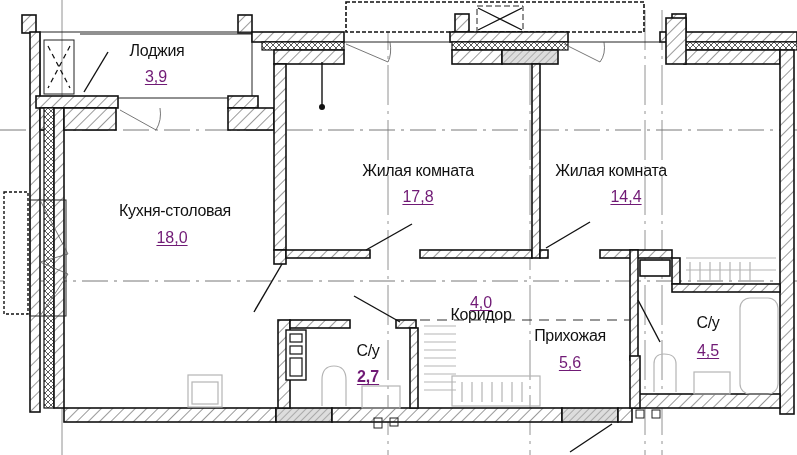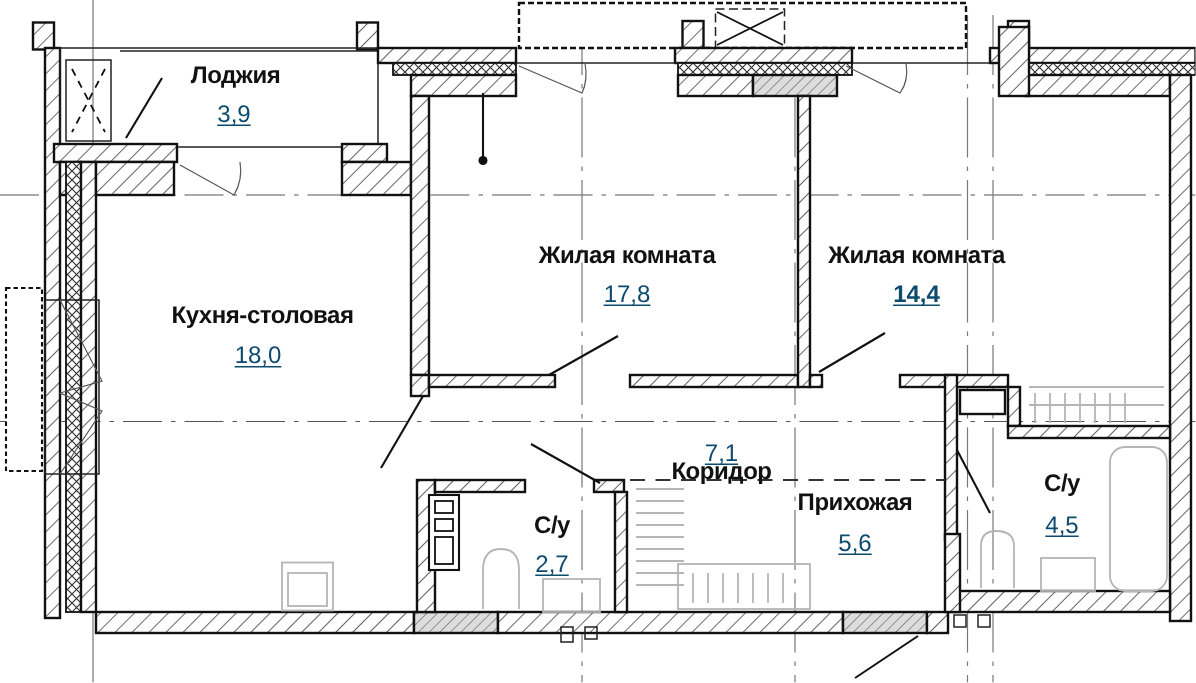--- a/index.html
+++ b/index.html
@@ -8,22 +8,22 @@
     .wall { fill: url(#hatch); stroke: #111; stroke-width: 1.6; }
     .wallg { fill: url(#hatchg); stroke: #111; stroke-width: 1.6; }
     .ins { fill: url(#cross); stroke: #111; stroke-width: 1.2; }
     .thin { fill: none; stroke: #222; stroke-width: 1; }
     .axis { fill: none; stroke: #555; stroke-width: 0.8; stroke-dasharray: 26 6 3 6; }
     .axisv { fill: none; stroke: #777; stroke-width: 0.8; }
     .dash { fill: none; stroke: #333; stroke-width: 1.2; stroke-dasharray: 10 7; }
     .fix { fill: none; stroke: #b5b5b5; stroke-width: 1.2; }
     .door { fill: none; stroke: #111; stroke-width: 1.4; }
     .swing { fill: none; stroke: #555; stroke-width: 0.8; }
-    .lbl { position: absolute; font-size: 16px; color: #111; white-space: nowrap; text-align: center; transform: translateX(-50%); line-height: 18px; letter-spacing: -0.3px; font-weight: bold; }
-    .area { position: absolute; font-size: 16px; color: #0c4a6e; text-decoration: underline; text-underline-offset: 2px; transform: translateX(-50%); line-height: 18px; }
+    .lbl { position: absolute; font-size: 16px; color: #111; white-space: nowrap; text-align: center; transform: translateX(-50%); line-height: 18px; letter-spacing: -0.3px; }
+    .area { position: absolute; font-size: 16px; color: #701a75; text-decoration: underline; text-underline-offset: 2px; transform: translateX(-50%); line-height: 18px; }
   </style>
 </head>
 <body>
 
 <svg id="plan" viewBox="0 0 797 455" xmlns="http://www.w3.org/2000/svg">
   <defs>
     <pattern id="hatch" width="8" height="8" patternUnits="userSpaceOnUse" patternTransform="rotate(45)">
       <rect width="8" height="8" fill="#fff"></rect>
       <line x1="0" y1="0" x2="0" y2="8" stroke="#333" stroke-width="1"></line>
     </pattern>
@@ -172,25 +172,25 @@
 <div class="lbl" style="left:157px; top:42px;">Лоджия</div>
 <div class="area" style="left:156px; top:68px;">3,9</div>
 
 <div class="lbl" style="left:175px; top:202px;">Кухня-столовая</div>
 <div class="area" style="left:172px; top:229px;">18,0</div>
 
 <div class="lbl" style="left:418px; top:162px;">Жилая комната</div>
 <div class="area" style="left:418px; top:188px;">17,8</div>
 
 <div class="lbl" style="left:611px; top:162px;">Жилая комната</div>
-<div class="area" style="left:611px; top:188px;font-weight:bold;">14,4</div>
+<div class="area" style="left:626px; top:188px;">14,4</div>
 
 <div class="lbl" style="left:481px; top:267px;margin-top:39px;">Коридор</div>
-<div class="area" style="left:481px; top:294px;">7,1</div>
+<div class="area" style="left:481px; top:294px;">4,0</div>
 
 <div class="lbl" style="left:368px; top:342px;">С/у</div>
-<div class="area" style="left:368px; top:368px;">2,7</div>
+<div class="area" style="left:368px; top:368px;font-weight:bold;">2,7</div>
 
 <div class="lbl" style="left:570px; top:327px;">Прихожая</div>
 <div class="area" style="left:570px; top:354px;">5,6</div>
 
 <div class="lbl" style="left:708px; top:314px;">С/у</div>
 <div class="area" style="left:708px; top:342px;text-decoration:underline;">4,5</div>
 
 </body></html>

